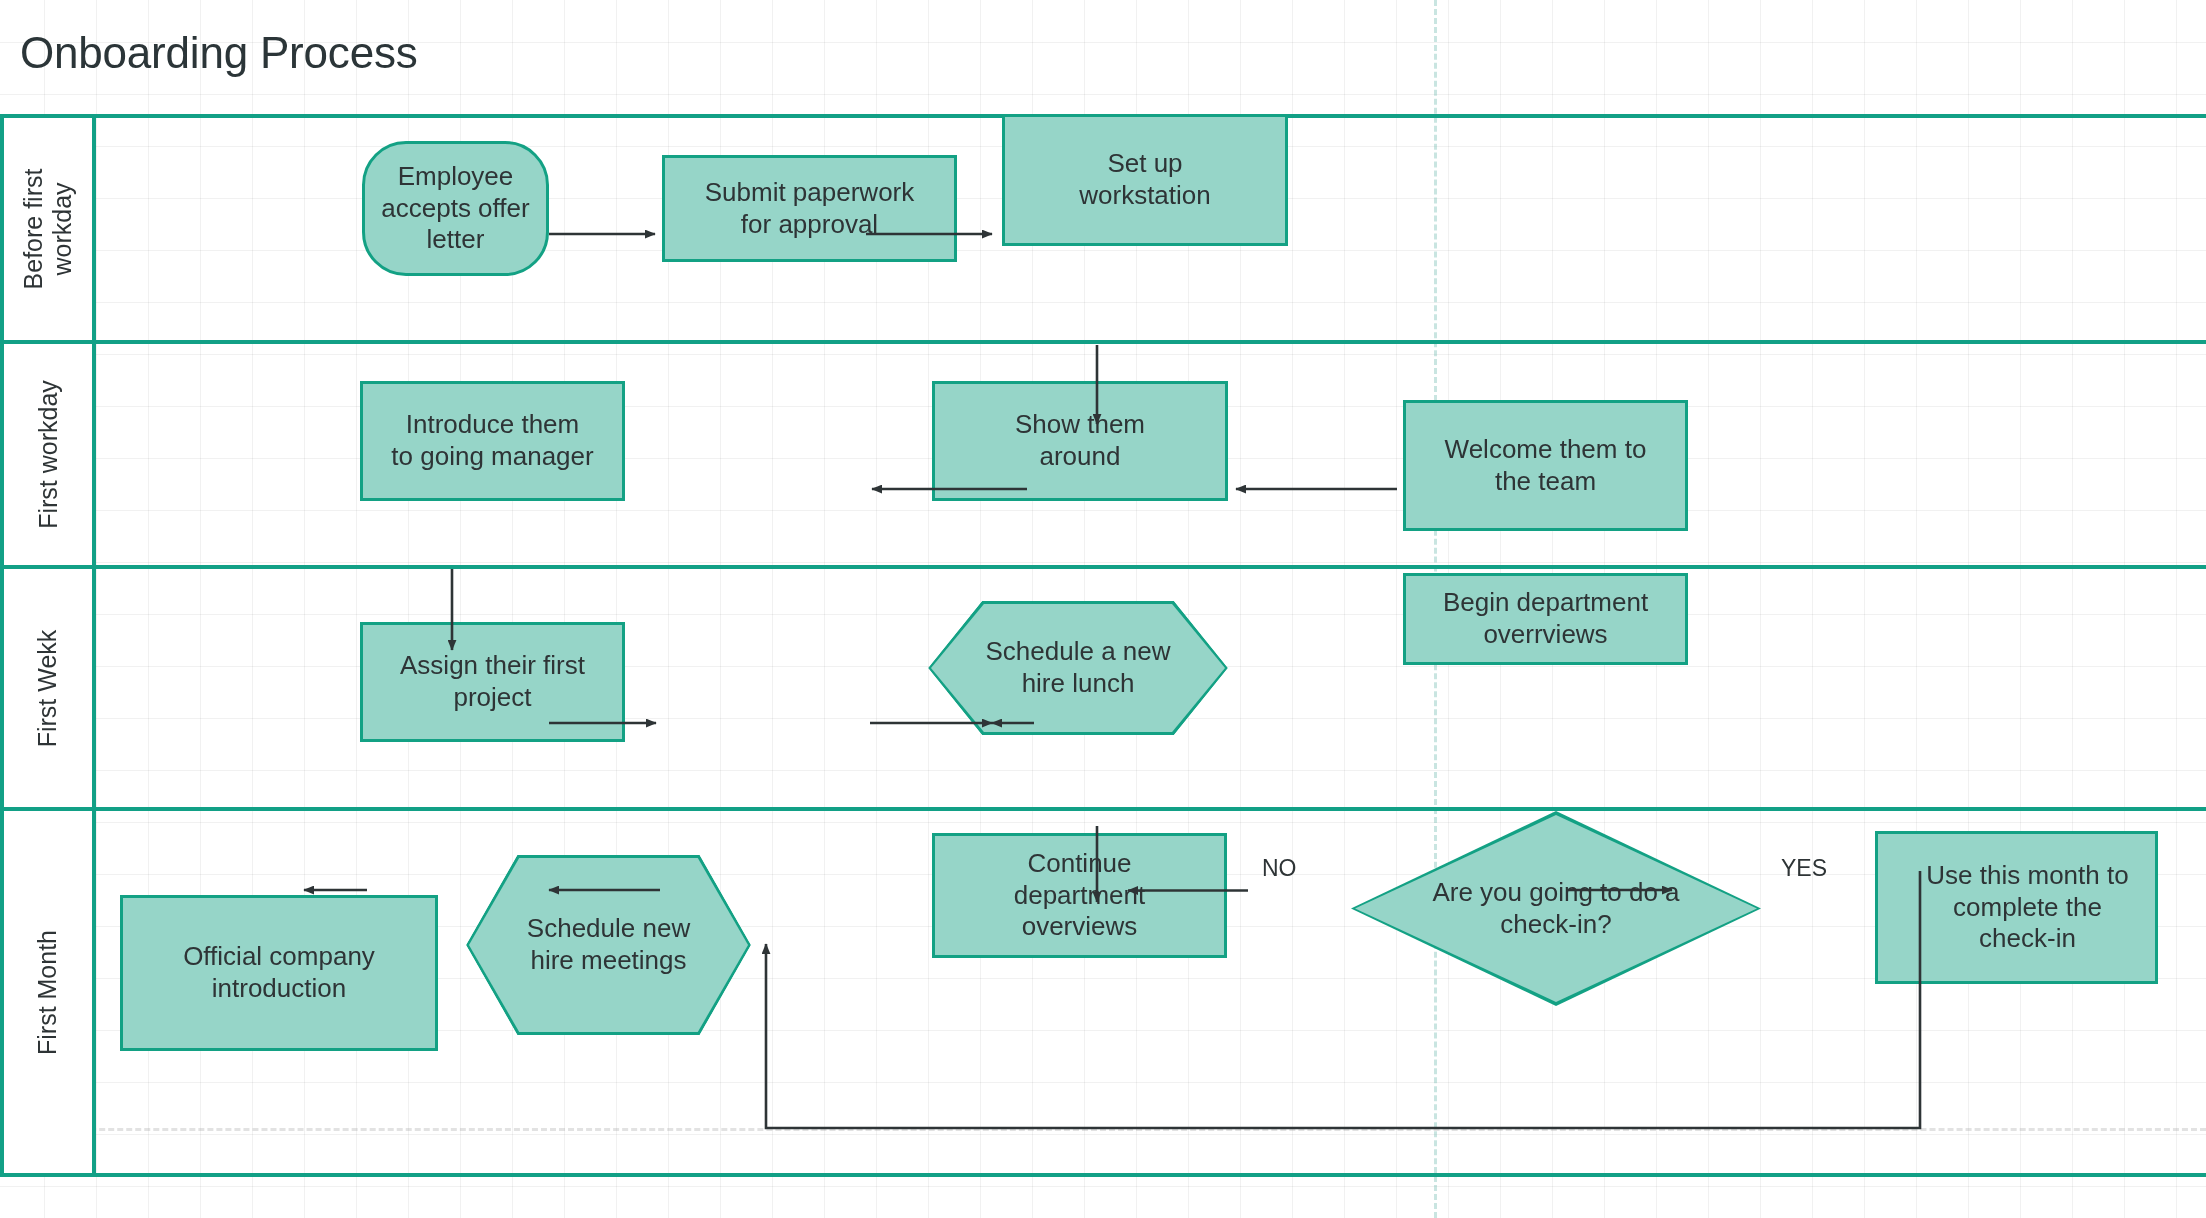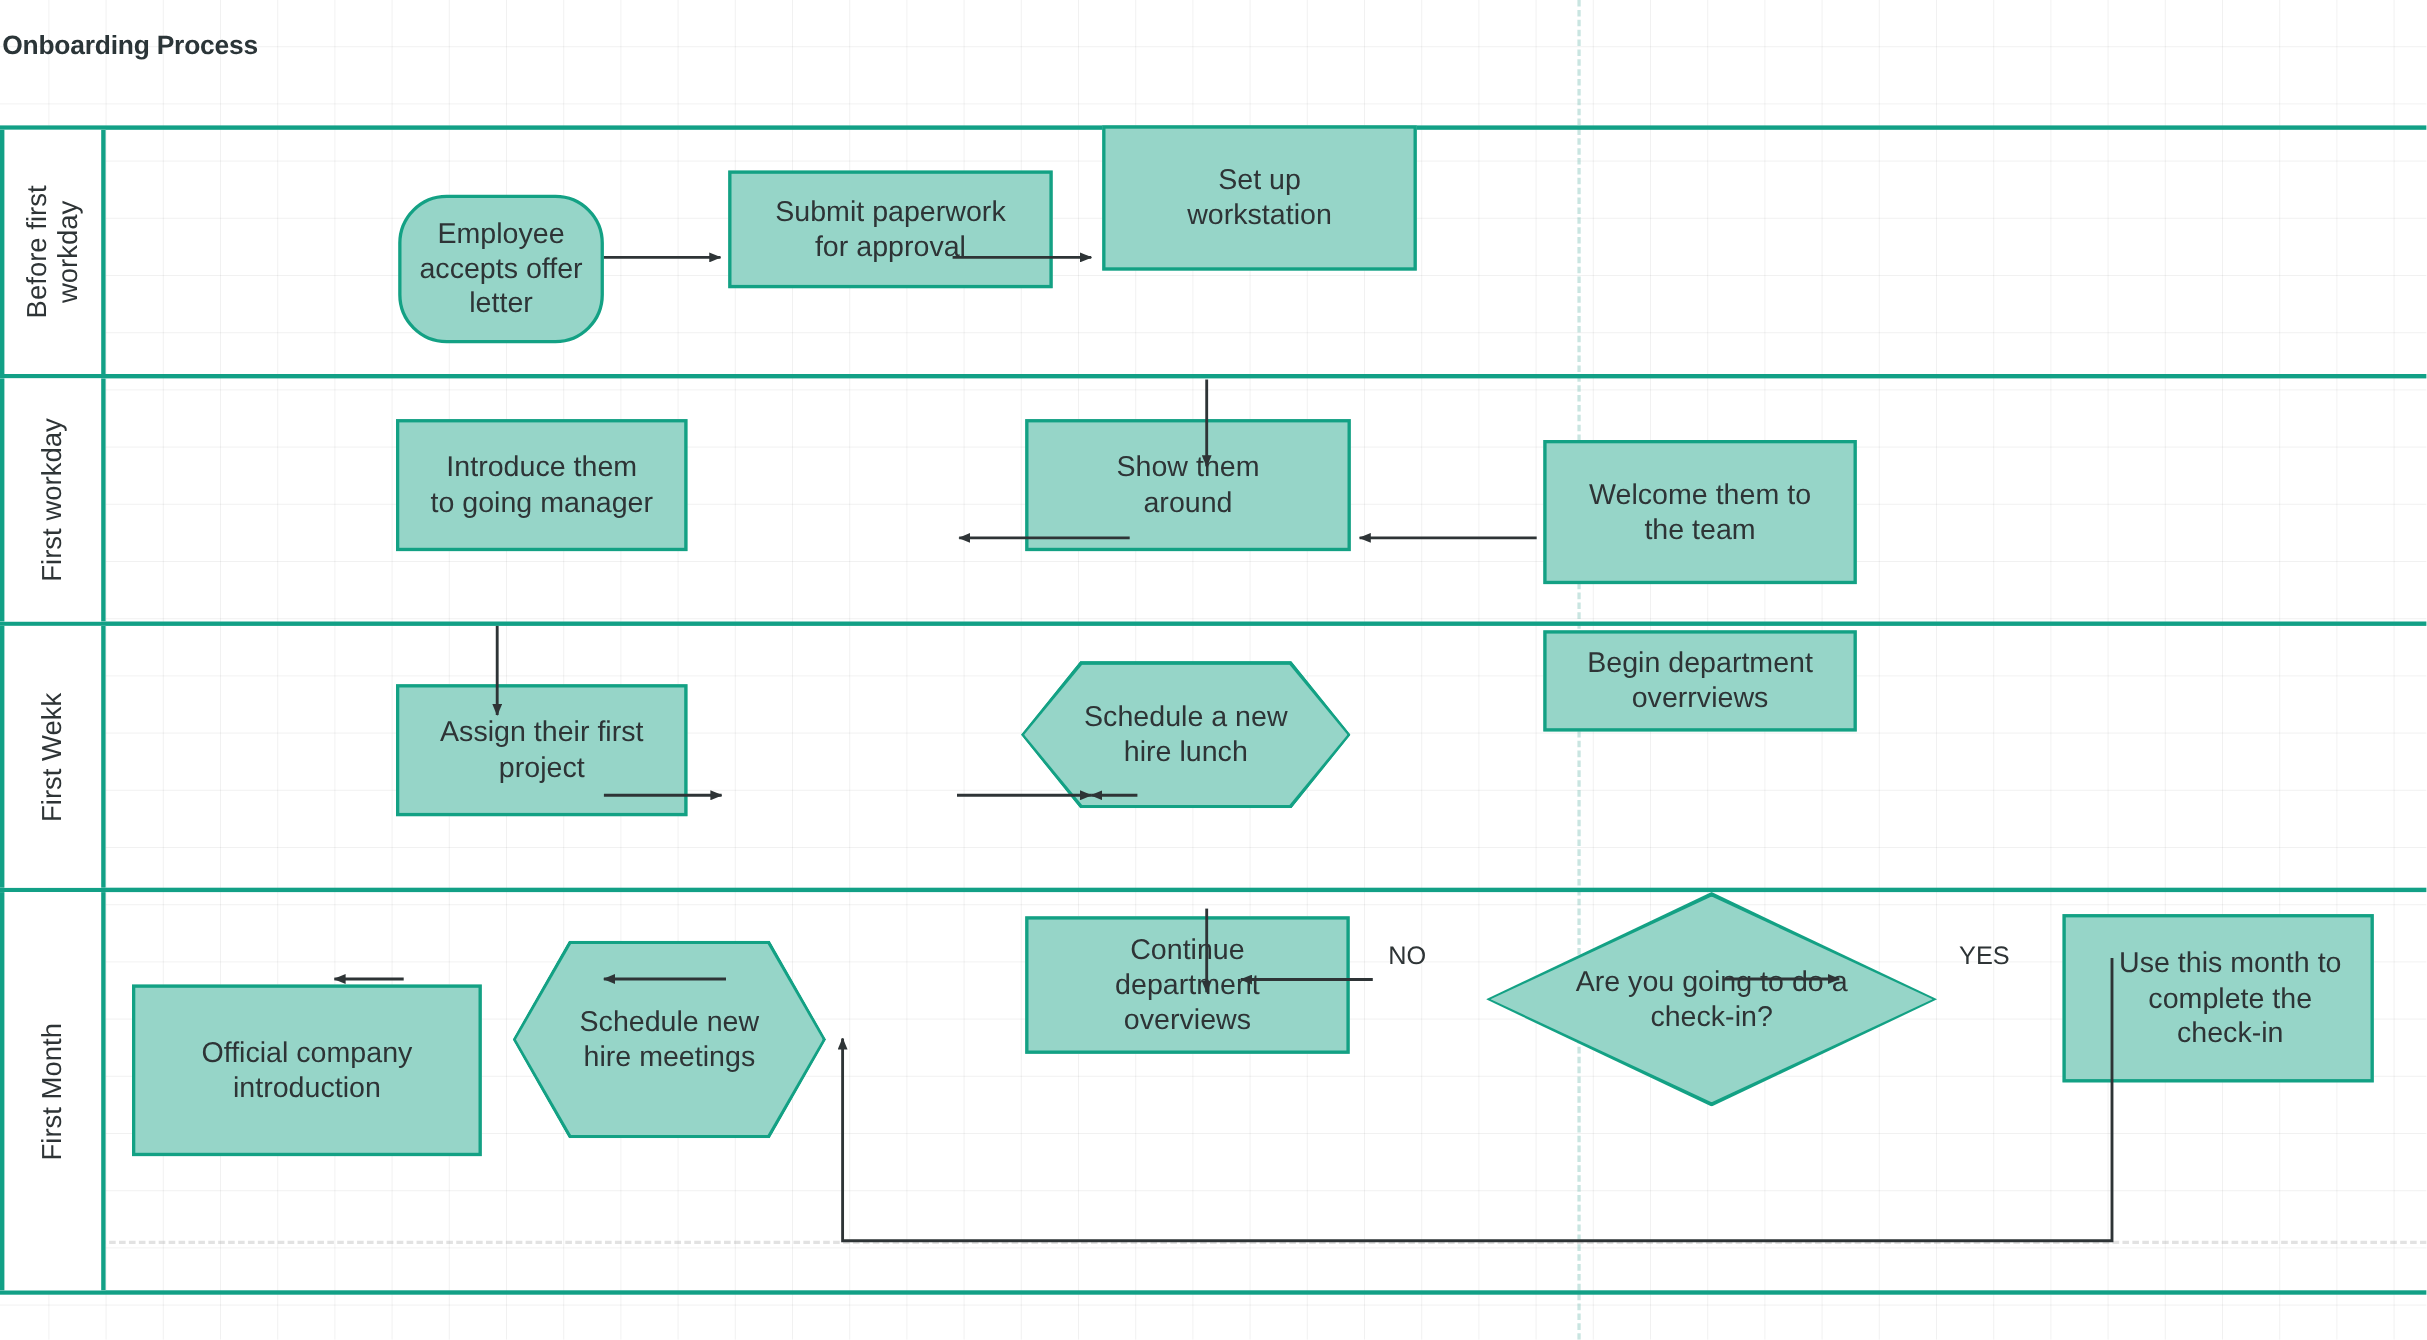--- a/index.html
+++ b/index.html
@@ -12,22 +12,22 @@
     position:relative;width:2206px;height:1218px;
     background-color:#ffffff;
     background-image:
       linear-gradient(to right, rgba(0,0,0,0.055) 1px, transparent 1px),
       linear-gradient(to bottom, rgba(0,0,0,0.055) 1px, transparent 1px);
     background-size:52px 52px;
     background-position:-8px -10px;
   }
   
   #title{
-    position:absolute;left:2px;top:28px;
-    font-size:24px;font-weight:bold;letter-spacing:-0.2px;
+    position:absolute;left:20px;top:28px;
+    font-size:44px;font-weight:normal;letter-spacing:-0.2px;
     color:#2b3538;white-space:nowrap;
   }
   
   .guide{
     position:absolute;top:0;bottom:0;width:0;
     border-left:3px dashed rgba(120,190,180,0.40);
   }
   .hguide{
     position:absolute;left:0;right:0;height:0;
     border-top:3px dashed rgba(160,160,160,0.30);
@@ -75,21 +75,20 @@
     white-space:pre-line;
   }
   .rect{
     background:#96d5c8;
     border:3px solid #13a184;
   }
   .rounded{
     background:#96d5c8;
     border:3px solid #13a184;
     border-radius:44px;
-    margin-top:36px;
   }
   .hex, .diamond{
     background:#96d5c8;
     border:none;
   }
   .hex{
     -webkit-clip-path:polygon(18% 0,82% 0,100% 50%,82% 100%,18% 100%,0 50%);
     clip-path:polygon(18% 0,82% 0,100% 50%,82% 100%,18% 100%,0 50%);
   }
   .hex-border{

